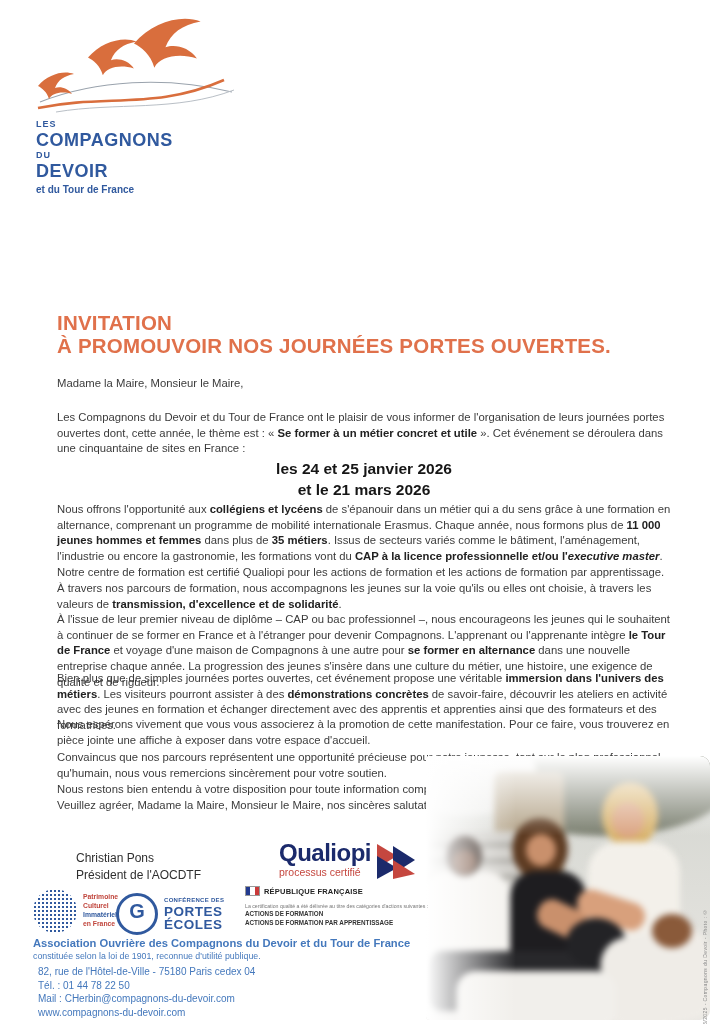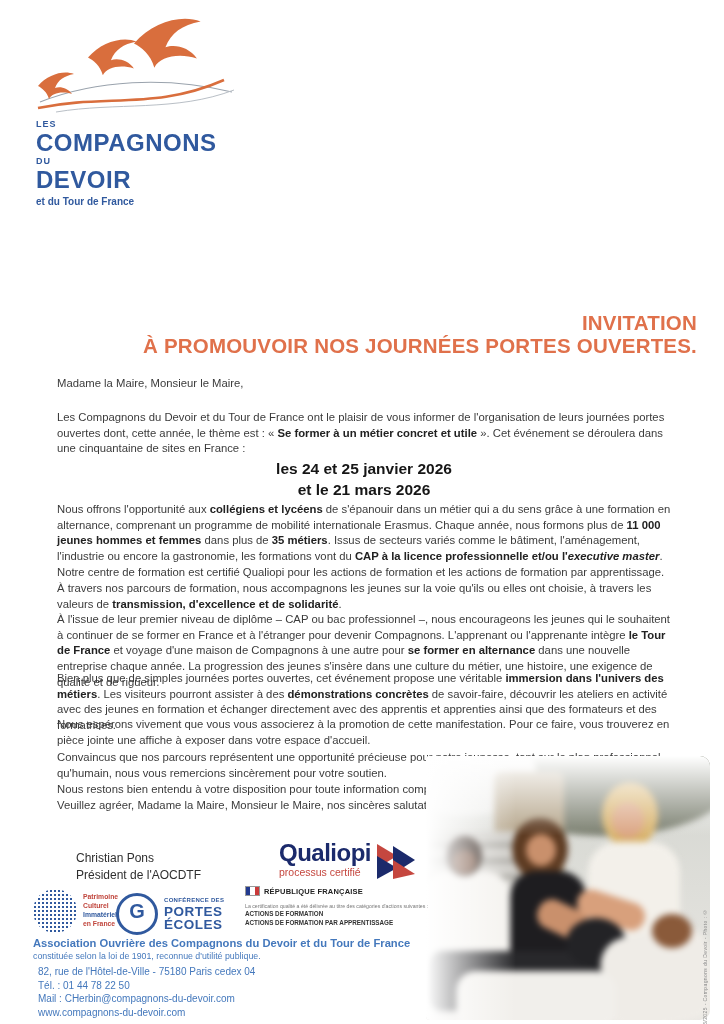--- a/index.html
+++ b/index.html
@@ -7,26 +7,26 @@
     position:relative;width:724px;height:1024px;margin:0 auto;
     background:#ffffff;overflow:hidden;
     font-family:"Liberation Sans", sans-serif;
     color:#3c3c3c;
   }
   
   .logo{position:absolute;left:36px;top:18px;width:200px;height:185px;}
   .logo svg{position:absolute;left:0;top:0;}
   .logo-text{position:absolute;left:0;top:100px;width:200px;text-align:left;color:#30599e;line-height:1;}
   .lt-small{display:block;font-size:9px;font-weight:bold;letter-spacing:1px;margin:2px 0;}
-  .lt-big{display:block;font-size:24px;font-weight:bold;letter-spacing:.5px;margin:1px 0;}
+  .lt-big{display:block;font-size:18px;font-weight:bold;letter-spacing:.5px;margin:1px 0;}
   .lt-tag{display:block;font-size:10px;font-weight:bold;margin-top:5px;}
   
   .title{
     position:absolute;left:57px;top:312px;width:640px;margin:0;
-    color:#e0714b;font-size:20.5px;font-weight:bold;line-height:22.5px;letter-spacing:.2px;text-align:right;
+    color:#e0714b;font-size:20.5px;font-weight:bold;line-height:22.5px;letter-spacing:.2px;
   }
   
   .para{position:absolute;left:57px;width:614px;font-size:11.3px;line-height:15.7px;color:#3b3b3b;margin:0;}
   .para .b{font-weight:bold;color:#222;}
   .para .i{font-style:italic;}
   .salutation{top:376px;}
   .p1{top:410px;}
   .dates{position:absolute;left:57px;top:458px;width:614px;text-align:center;
          font-weight:bold;color:#161616;font-size:15.5px;line-height:21px;margin:0;}
   .p2{top:502px;}

